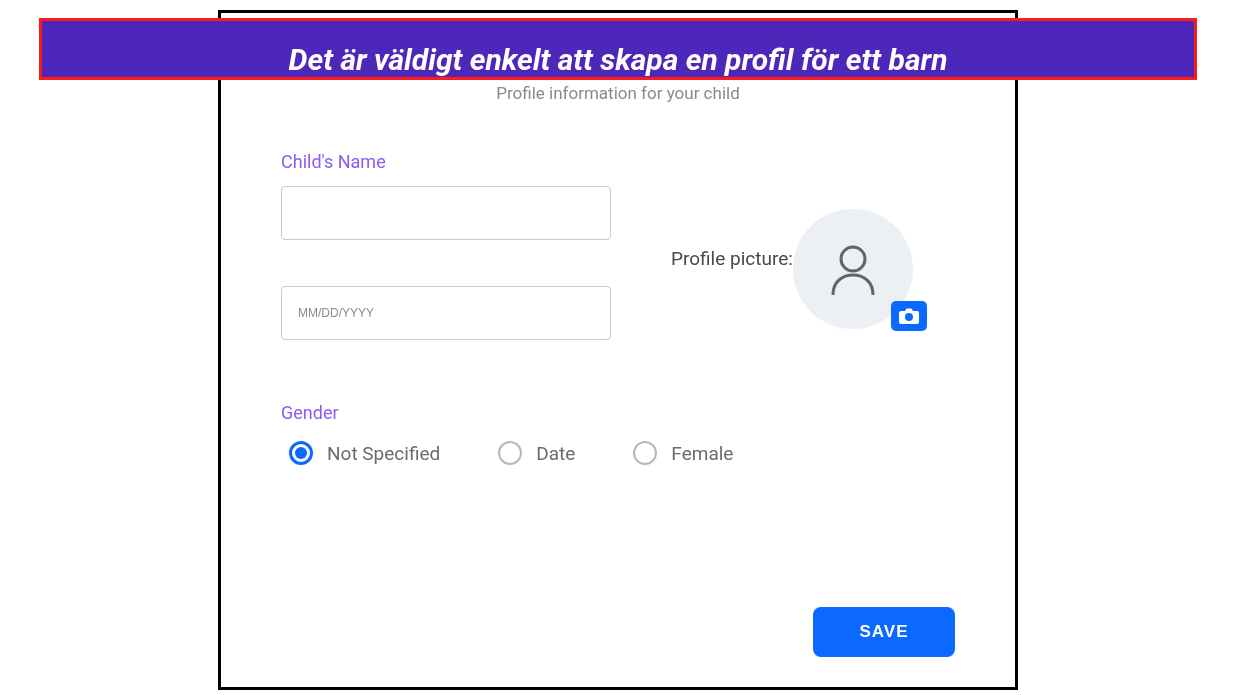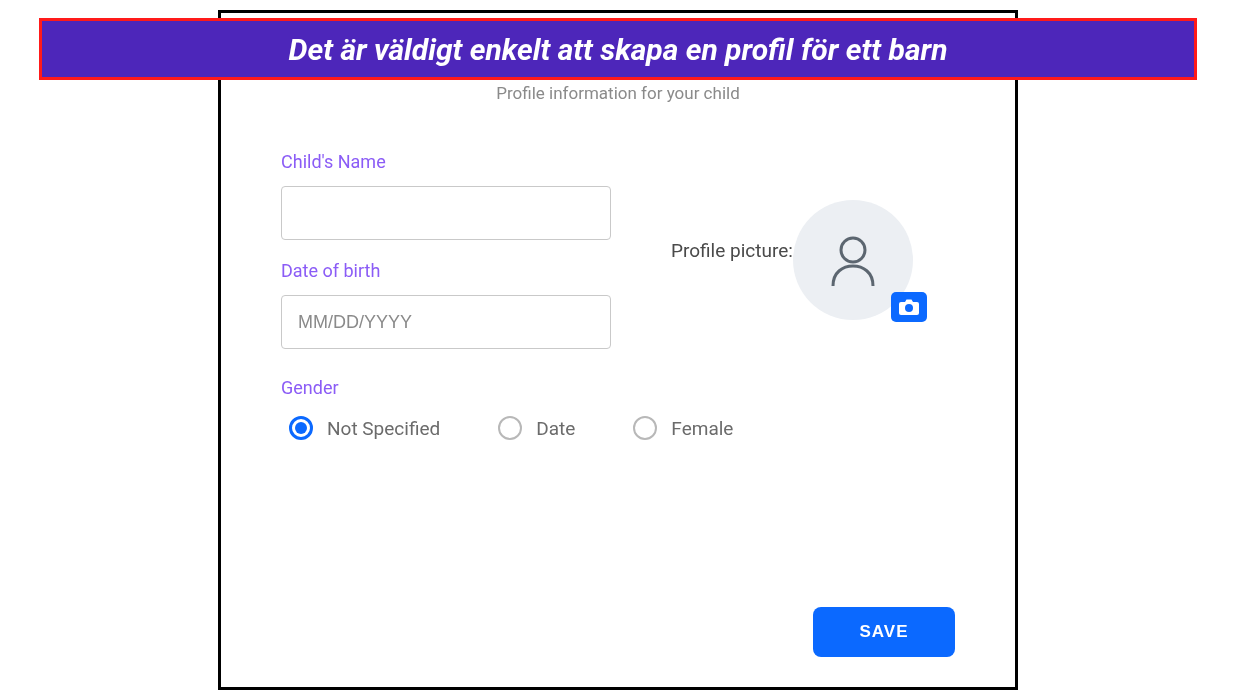--- a/index.html
+++ b/index.html
@@ -22,21 +22,21 @@
   }
   .banner {
     position: absolute;
     left: 39px;
     top: 18px;
     width: 1158px;
     height: 62px;
     background: #4d26ba;
     border: 3px solid #ff1a1a;
     display: flex;
-    align-items: center;
+    align-items: flex-end;
     justify-content: center;
     z-index: 10;
   }
   .banner-text {
     color: #fff;
     font-size: 30px;
     font-weight: 700;
     font-style: italic;
   }
   .subtitle {
@@ -54,25 +54,25 @@
   .field-label {
     color: #8b5cf6;
     font-size: 18px;
     margin-bottom: 14px;
   }
   .text-input {
     width: 330px;
     height: 54px;
     border: 1px solid #c9c9c9;
     border-radius: 4px;
-    font-size: 18px;
+    font-size: 12px;
     padding: 0 16px;
     color: #555;
     outline: none;
-    margin-bottom: 20px;
+    margin-bottom: 46px;
   }
   .text-input::placeholder { color: #8a8a8a; }
   .profile-label {
     color: #4a4a4a;
     font-size: 19px;
     margin-bottom: 20px;
   }
   .avatar-wrap { position: relative; }
   .avatar {
     width: 120px;
@@ -88,21 +88,21 @@
     right: -14px;
     bottom: -2px;
     width: 36px;
     height: 30px;
     background: #0b69ff;
     border-radius: 5px;
     display: flex;
     align-items: center;
     justify-content: center;
   }
-  .gender-section { margin-top: 8px; }
+  .gender-section { margin-top: 16px; }
   .radios {
     display: flex;
     gap: 58px;
     margin-top: 18px;
     align-items: center;
     padding-left: 8px;
   }
   .radio-item {
     display: flex;
     align-items: center;
@@ -153,21 +153,20 @@
 <div class="modal">
 
   <div class="subtitle">Profile information for your child</div>
 
   <div class="form-row">
     <div class="form-left">
 
       <div class="field-label">Child's Name</div>
       <input class="text-input" type="text" value="" style="">
 
-      <div class="field-label">Date of birth</div>
       <input class="text-input" type="text" placeholder="MM/DD/YYYY" style="">
 
     </div>
 
     <div class="form-right">
       <div class="profile-label">Profile picture:</div>
       <div class="avatar-wrap">
         <div class="avatar">
           <svg width="64" height="64" viewBox="0 0 64 64" fill="none">
             <circle cx="32" cy="22" r="12" stroke="#5c6670" stroke-width="3" fill="none"></circle>

